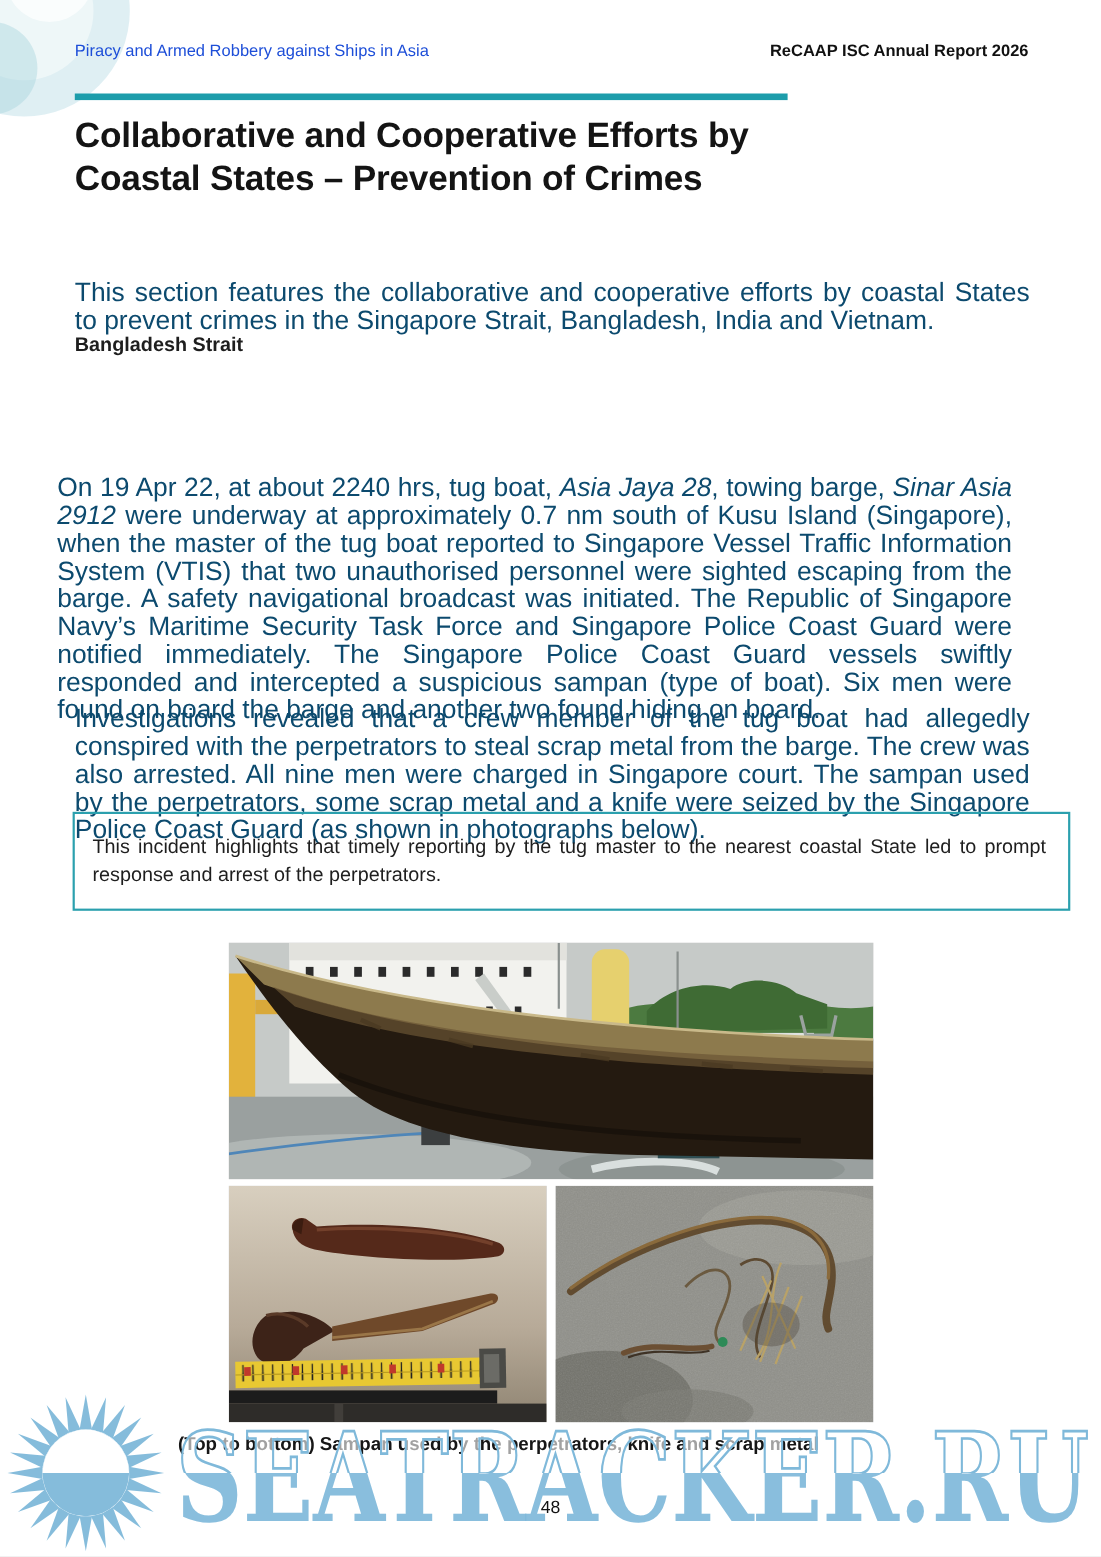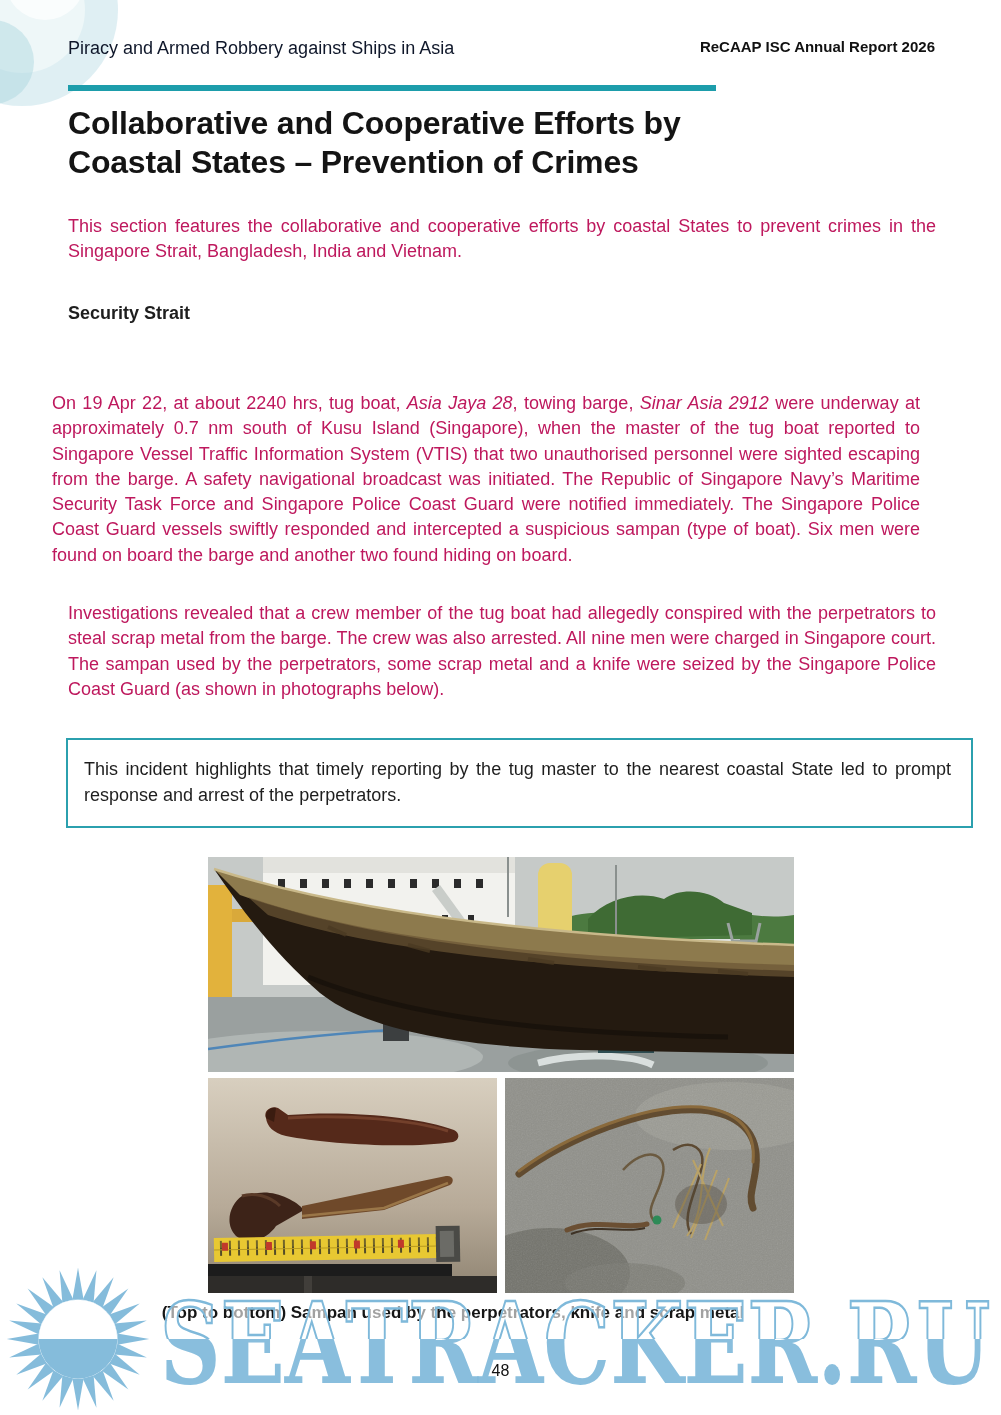--- a/index.html
+++ b/index.html
@@ -3,28 +3,28 @@
 <meta charset="utf-8">
 <style>
   html,body{margin:0;padding:0;background:#e8e8e8;}
   .page{
     position:relative;width:1001px;height:1415px;background:#ffffff;
     font-family:"Liberation Sans",sans-serif;color:#1e1e1e;overflow:hidden;
     margin:0 auto;
   }
   .abs{position:absolute;}
   
-  .hdr-left{left:68px;top:38px;font-size:18px;color:#0f172a;}
+  .hdr-left{left:68px;top:38px;font-size:15px;color:#1d4ed8;}
   .hdr-right{right:66px;top:38px;font-size:15px;font-weight:bold;color:#111;}
   .rule{left:68px;top:85px;width:648px;height:6px;background:#1d9dab;}
   
   .title{left:68px;top:104px;width:880px;font-size:32px;line-height:39px;font-weight:bold;
          color:#141414;white-space:pre-line;letter-spacing:-0.2px;}
   
-  .body-txt{font-size:18px;line-height:25.3px;color:#be185d;}
+  .body-txt{font-size:24px;line-height:25.3px;color:#0c4a6e;margin-top:40px;}
   .intro{left:68px;top:214px;width:868px;text-align:justify;}
   .sec-head{left:68px;top:303px;font-size:18px;font-weight:bold;}
   .incident{left:68px;top:331px;font-size:18px;}
   .incident .u{text-decoration:underline;text-underline-offset:3px;}
   .it{font-style:italic;}
   .para1{left:52px;top:391px;width:868px;text-align:justify;}
   .para2{left:68px;top:601px;width:868px;text-align:justify;}
   
   .hl-box{left:66px;top:738px;width:907px;box-sizing:border-box;border:2px solid #2ba0ae;
           padding:16px 20px 18px 16px;}
@@ -60,21 +60,21 @@
 
   <div class="abs hdr-left">Piracy and Armed Robbery against Ships in Asia</div>
   <div class="abs hdr-right">ReCAAP ISC Annual Report 2026</div>
   <div class="abs rule"></div>
 
   <div class="abs title">Collaborative and Cooperative Efforts by
 Coastal States – Prevention of Crimes</div>
 
   <div class="abs body-txt intro">This section features the collaborative and cooperative efforts by coastal States to prevent crimes in the Singapore Strait, Bangladesh, India and Vietnam.</div>
 
-  <div class="abs sec-head">Security Strait</div>
+  <div class="abs sec-head">Bangladesh Strait</div>
 
 
   <div class="abs body-txt para1">
     <span>On 19 Apr 22, at about 2240 hrs, tug boat, </span><span class="it">Asia Jaya 28</span><span>, towing barge, </span><span class="it">Sinar Asia 2912</span><span> were underway at approximately 0.7 nm south of Kusu Island (Singapore), when the master of the tug boat reported to Singapore Vessel Traffic Information System (VTIS) that two unauthorised personnel were sighted escaping from the barge. A safety navigational broadcast was initiated. The Republic of Singapore Navy’s Maritime Security Task Force and Singapore Police Coast Guard were notified immediately. The Singapore Police Coast Guard vessels swiftly responded and intercepted a suspicious sampan (type of boat). Six men were found on board the barge and another two found hiding on board.</span>
   </div>
 
   <div class="abs body-txt para2">Investigations revealed that a crew member of the tug boat had allegedly conspired with the perpetrators to steal scrap metal from the barge. The crew was also arrested. All nine men were charged in Singapore court. The sampan used by the perpetrators, some scrap metal and a knife were seized by the Singapore Police Coast Guard (as shown in photographs below).</div>
 
   <div class="abs hl-box">
     <p>This incident highlights that timely reporting by the tug master to the nearest coastal State led to prompt response and arrest of the perpetrators.</p>

